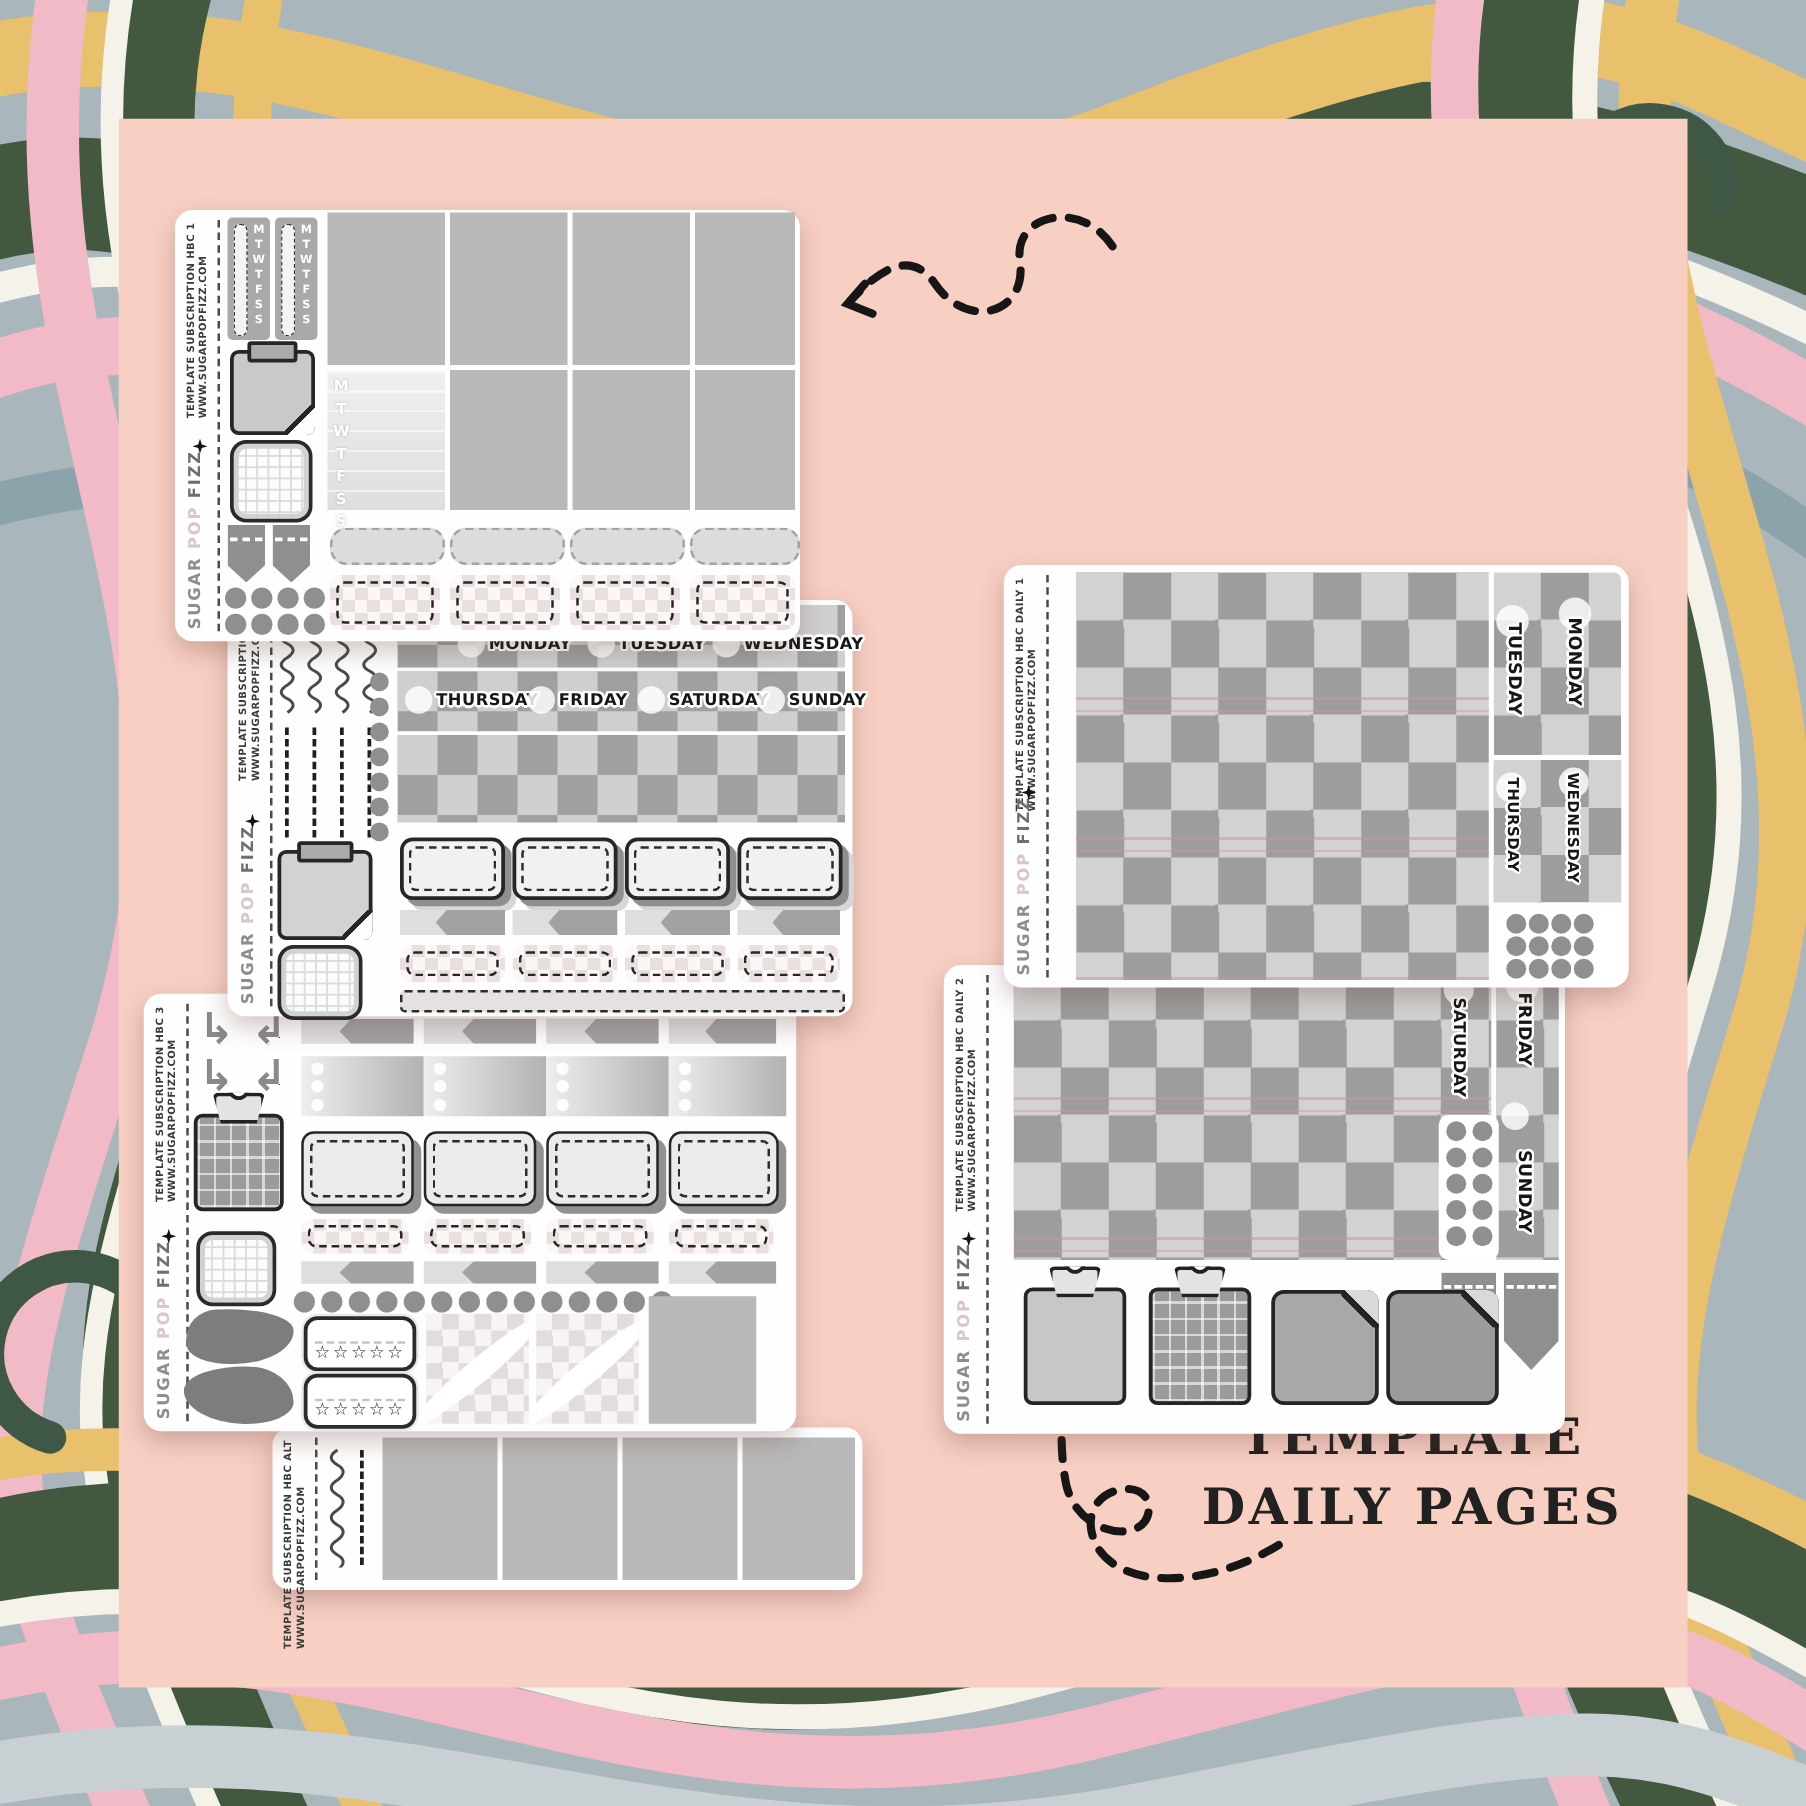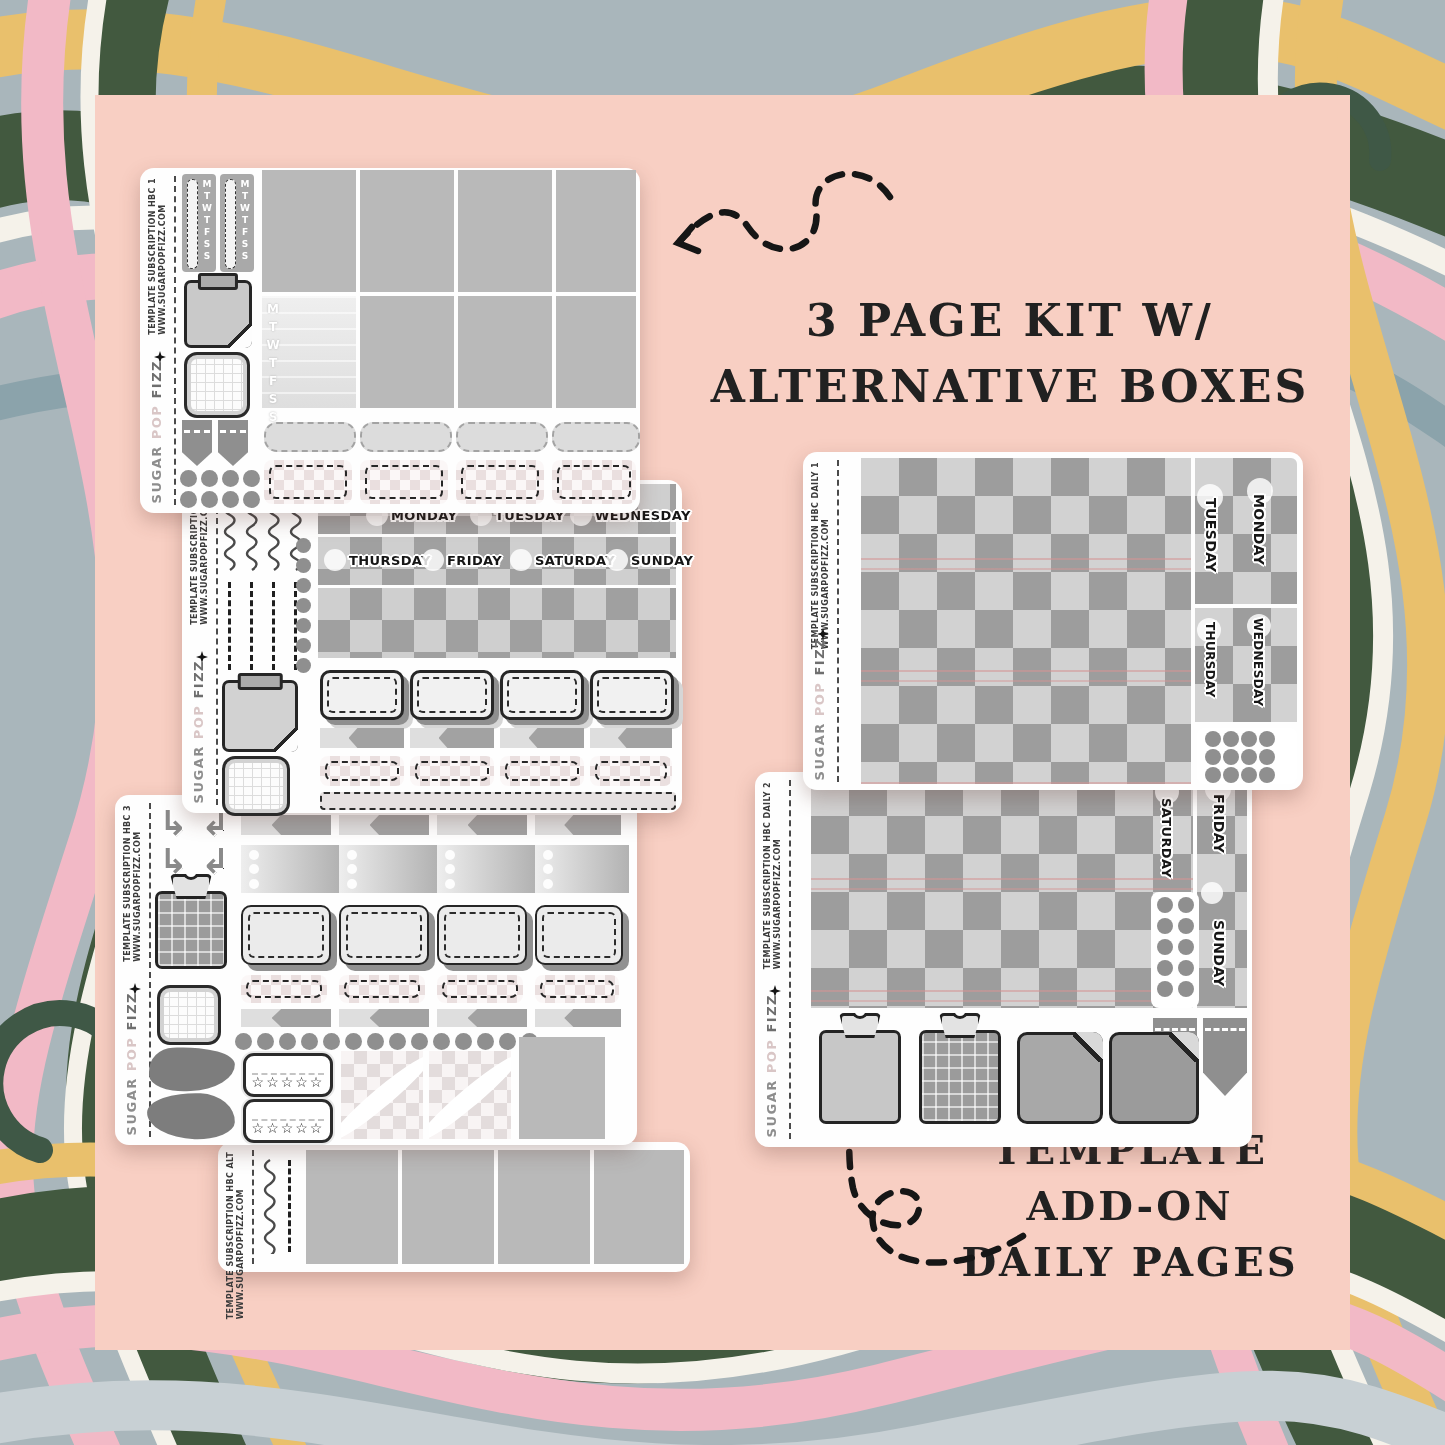--- a/index.html
+++ b/index.html
@@ -499,27 +499,22 @@
       <div class="bindwrap" style="left:164px;top:258px">
         <div class="clipb" style="position:relative;width:76px;height:88px">
             <span class="binder"></span>
           </div>
       </div>
       <div class="fold" style="left:262px;top:260px;width:80px;height:86px"></div>
       <div class="fold" style="left:354px;top:260px;width:84px;height:86px;background:#9b9b9b"></div>
     </div>
   </section>
 
-  <div class="kit-note">
-    <div>3 PAGE KIT W/</div>
-    <div>ALTERNATIVE BOXES</div>
-  </div>
   <div class="daily-note">
     <div>TEMPLATE</div>
-    <div>ADD-ON</div>
     <div>DAILY PAGES</div>
   </div>
 
   <svg class="ann-arrow" style="left:660px;top:165px" width="240" height="140">
     <g fill="none" stroke="#161616" stroke-width="6.5" stroke-linecap="round" stroke-dasharray="15 13">
       <path d="M230,32 C205,-6 150,6 156,44 C162,86 114,100 88,62 C68,33 42,52 20,76"></path>
     </g>
     <g fill="none" stroke="#161616" stroke-width="6.5" stroke-linecap="round">
       <path d="M32,62 L18,78 L38,86"></path>
     </g>

